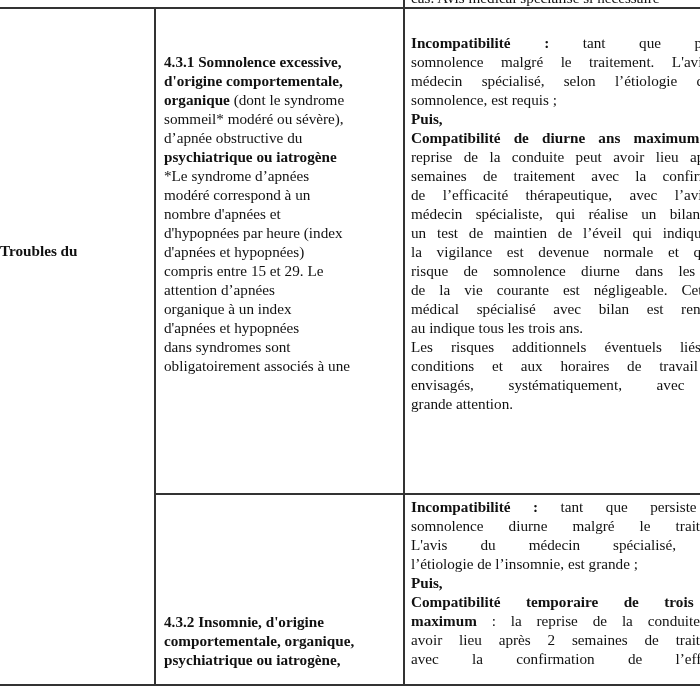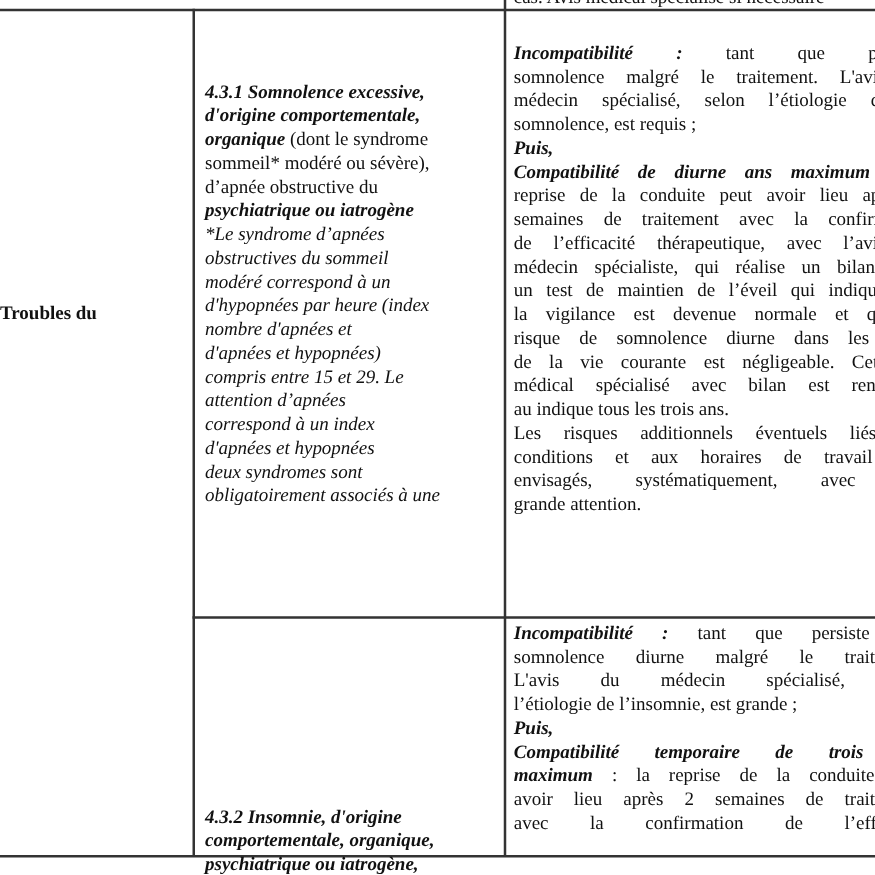--- a/index.html
+++ b/index.html
@@ -3,24 +3,24 @@
 <meta charset="utf-8">
 <style>
   html, body { margin:0; padding:0; background:#ffffff; }
   body { width:700px; height:700px; overflow:hidden; position:relative;
          font-family:"Liberation Serif", "DejaVu Serif", serif; color:#111; }
   .line { position:absolute; background:#333; }
   .hline { height:2px; }
   .vline { width:2px; }
   .cell { position:absolute; font-size:15.2px; line-height:19px; }
   .col1 { left:-12px; top:241px; width:160px; font-weight:bold; }
-  .col2 { left:164px; width:236px;margin-top:12px; }
+  .col2 { left:164px; width:236px; }
   .col3 { left:411px; width:330px; text-align:justify; }
-  .b { font-weight:bold;font-style:italic; }
-  .i { font-style:italic; }
+  .b { font-weight:bold; }
+  .i { }
   .prev { position:absolute; left:411px; top:-12px; width:330px; font-size:15.2px; line-height:19px; white-space:nowrap; }
   .jl { display:block; text-align:justify; text-align-last:justify; white-space:nowrap; }
   .nl { display:block; white-space:nowrap; }
 </style>
 </head>
 <body>
 
 <div class="line hline" style="left:0;top:7px;width:700px;"></div>
 <div class="line vline" style="left:154px;top:7px;height:678px;"></div>
 <div class="line vline" style="left:403px;top:0;height:685px;"></div>
@@ -36,30 +36,29 @@
 
 <div class="cell col2" style="top:52px;">
   <span class="nl b">4.3.1 Somnolence excessive,</span>
   <span class="nl b">d'origine comportementale,</span>
   <span class="nl"><span class="b">organique</span><span> (dont le syndrome</span></span>
   <span class="nl">sommeil* modéré ou sévère),</span>
   <span class="nl">d’apnée obstructive du</span>
   <span class="nl b">psychiatrique ou iatrogène</span>
   <div class="i">
     <span class="nl">*Le syndrome d’apnées</span>
-    <span class="nl">obstructives du sommeil</span>
     <span class="nl">modéré correspond à un</span>
+    <span class="nl">nombre d'apnées et</span>
     <span class="nl">d'hypopnées par heure (index</span>
-    <span class="nl">nombre d'apnées et</span>
     <span class="nl">d'apnées et hypopnées)</span>
     <span class="nl">compris entre 15 et 29. Le</span>
     <span class="nl">attention d’apnées</span>
-    <span class="nl">correspond à un index</span>
+    <span class="nl">organique à un index</span>
     <span class="nl">d'apnées et hypopnées</span>
-    <span class="nl">deux syndromes sont</span>
+    <span class="nl">dans syndromes sont</span>
     <span class="nl">obligatoirement associés à une</span>
   </div>
 </div>
 
 <div class="cell col3" style="top:33px;" id="rule0">
     <span class="jl" style="white-space: normal; width: 330px; overflow: visible;"><span class="b">Incompatibilité :</span><span> tant que persiste</span></span>
     <span class="jl" style="white-space: normal; width: 330px; overflow: visible;"><span>somnolence malgré le traitement. L'avis du</span></span>
     <span class="jl" style="white-space: normal; width: 330px; overflow: visible;"><span>médecin spécialisé, selon l’étiologie de la</span></span>
     <span class="nl"><span>somnolence, est requis ;</span></span>
     <span class="nl"><span class="b">Puis,</span></span>
@@ -73,21 +72,21 @@
     <span class="jl" style="white-space: normal; width: 330px; overflow: visible;"><span>risque de somnolence diurne dans les actes</span></span>
     <span class="jl" style="white-space: normal; width: 330px; overflow: visible;"><span>de la vie courante est négligeable. Cet avis</span></span>
     <span class="jl" style="white-space: normal; width: 330px; overflow: visible;"><span>médical spécialisé avec bilan est renouvelé</span></span>
     <span class="nl"><span>au indique tous les trois ans.</span></span>
     <span class="jl" style="white-space: normal; width: 330px; overflow: visible;"><span>Les risques additionnels éventuels liés aux</span></span>
     <span class="jl" style="white-space: normal; width: 330px; overflow: visible;"><span>conditions et aux horaires de travail sont</span></span>
     <span class="jl" style="white-space: normal; width: 330px; overflow: visible;"><span>envisagés, systématiquement, avec une</span></span>
     <span class="nl"><span>grande attention.</span></span>
   </div>
 
-<div class="cell col2" style="top:632px;">
+<div class="cell col2" style="top:612px;">
   <span class="nl b">4.3.2 Insomnie, d'origine</span>
   <span class="nl b">comportementale, organique,</span>
   <span class="nl b">psychiatrique ou iatrogène,</span>
 </div>
 
 <div class="cell col3" style="top:497px;" id="rule1">
     <span class="jl" style="white-space: normal; width: 330px; overflow: visible;"><span class="b">Incompatibilité :</span><span> tant que persiste une</span></span>
     <span class="jl" style="white-space: normal; width: 330px; overflow: visible;"><span>somnolence diurne malgré le traitement.</span></span>
     <span class="jl" style="white-space: normal; width: 330px; overflow: visible;"><span>L'avis du médecin spécialisé, selon</span></span>
     <span class="nl"><span>l’étiologie de l’insomnie, est grande ;</span></span>

